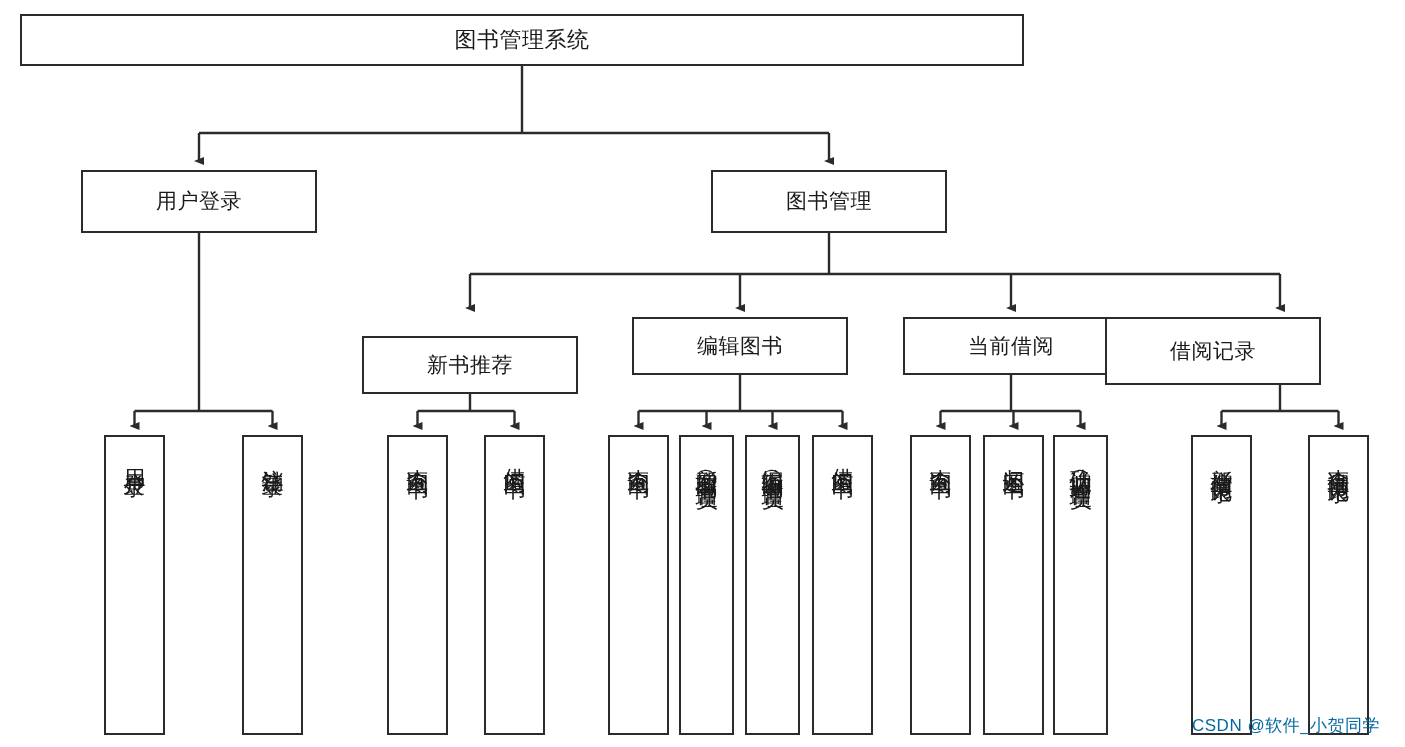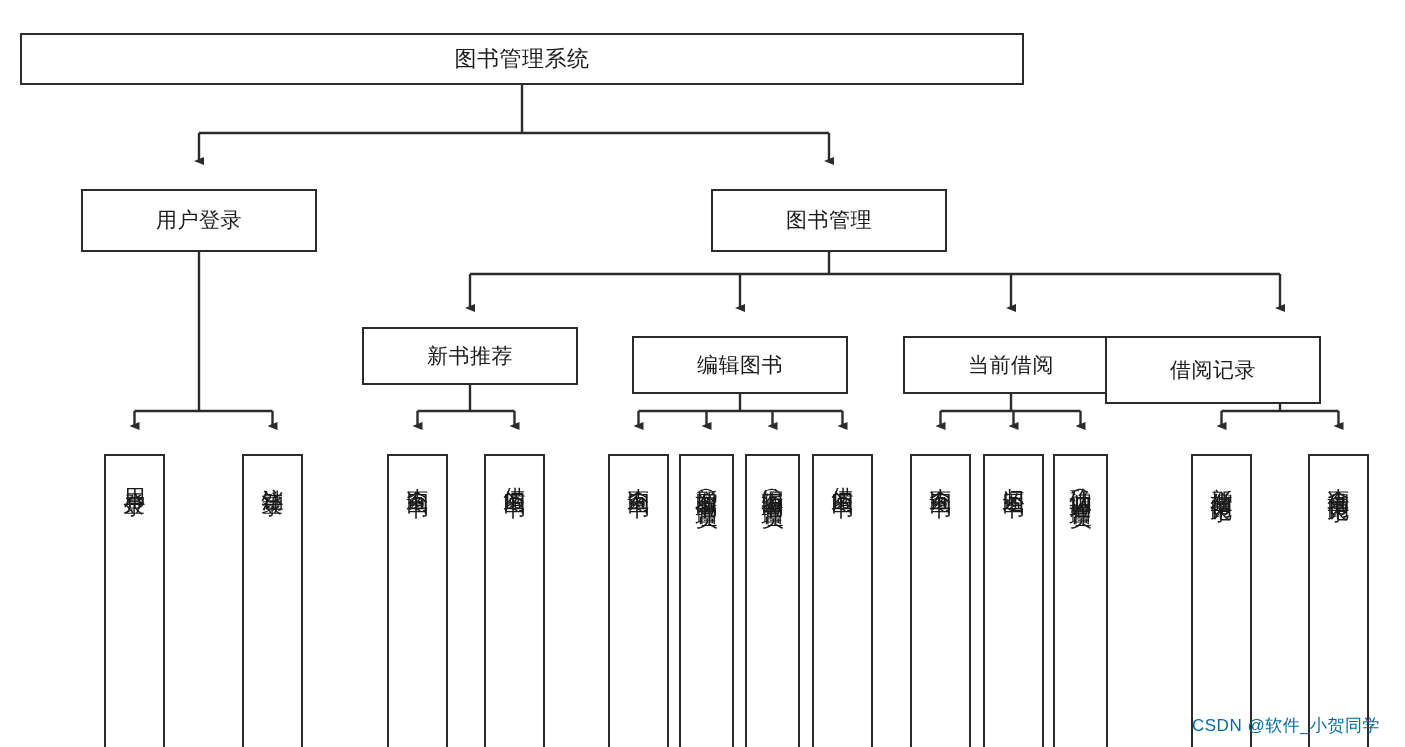--- a/index.html
+++ b/index.html
@@ -27,21 +27,20 @@
   }
   .node {
     position: absolute;
     box-sizing: border-box;
     background: #ffffff;
     border: 2px solid #2b2b2b;
     display: flex;
     align-items: center;
     justify-content: center;
     color: #1a1a1a;
-    margin-top: 19px;
   }
   .node .label {
     display: block;
     text-align: center;
     line-height: 1.18;
   }
   .node.h .label {
     font-size: 21px;
     letter-spacing: 0.5px;
   }
@@ -120,21 +119,21 @@
     <span class="label">图书管理系统</span>
   </div>
 
   <div id="nodes-layer">
       <div class="node h" id="node-user-login" style="left: 81px; top: 170px; width: 236px; height: 63px;">
         <span class="label">用户登录</span>
       </div>
       <div class="node h" id="node-book-manage" style="left: 711px; top: 170px; width: 236px; height: 63px;">
         <span class="label">图书管理</span>
       </div>
-      <div class="node h" id="node-new-book-rec" style="left: 362px; top: 308px; width: 216px; height: 58px;">
+      <div class="node h" id="node-new-book-rec" style="left: 362px; top: 336px; width: 216px; height: 58px;">
         <span class="label">新书推荐</span>
       </div>
       <div class="node h" id="node-book-borrow" style="left: 632px; top: 317px; width: 216px; height: 58px;">
         <span class="label">编辑图书</span>
       </div>
       <div class="node h" id="node-current-borrow" style="left: 903px; top: 317px; width: 216px; height: 58px;">
         <span class="label">当前借阅</span>
       </div>
       <div class="node h" id="node-borrow-record" style="left: 1105px; top: 317px; width: 216px; height: 68px;">
         <span class="label">借阅记录</span>

